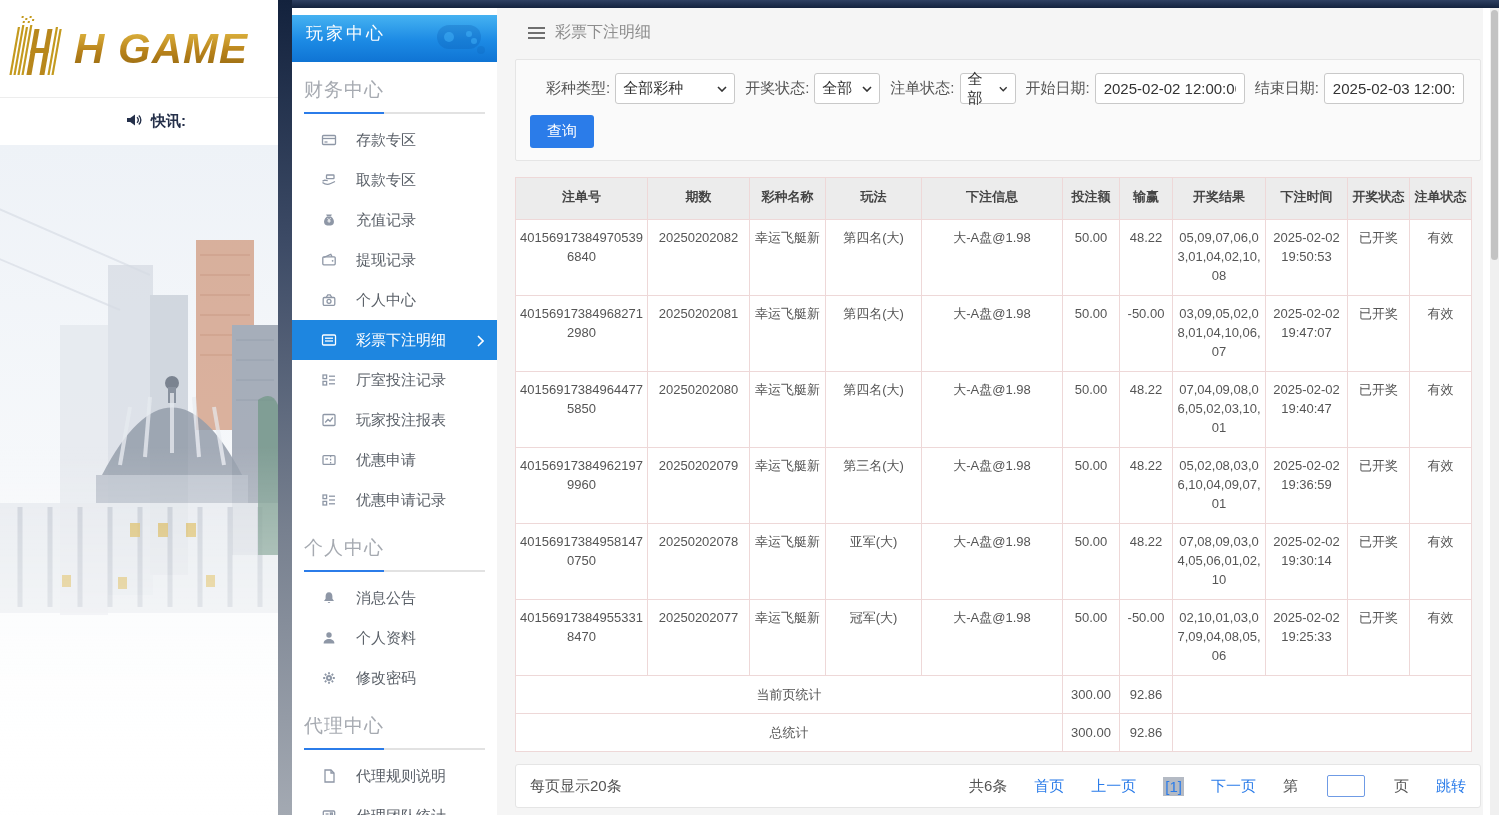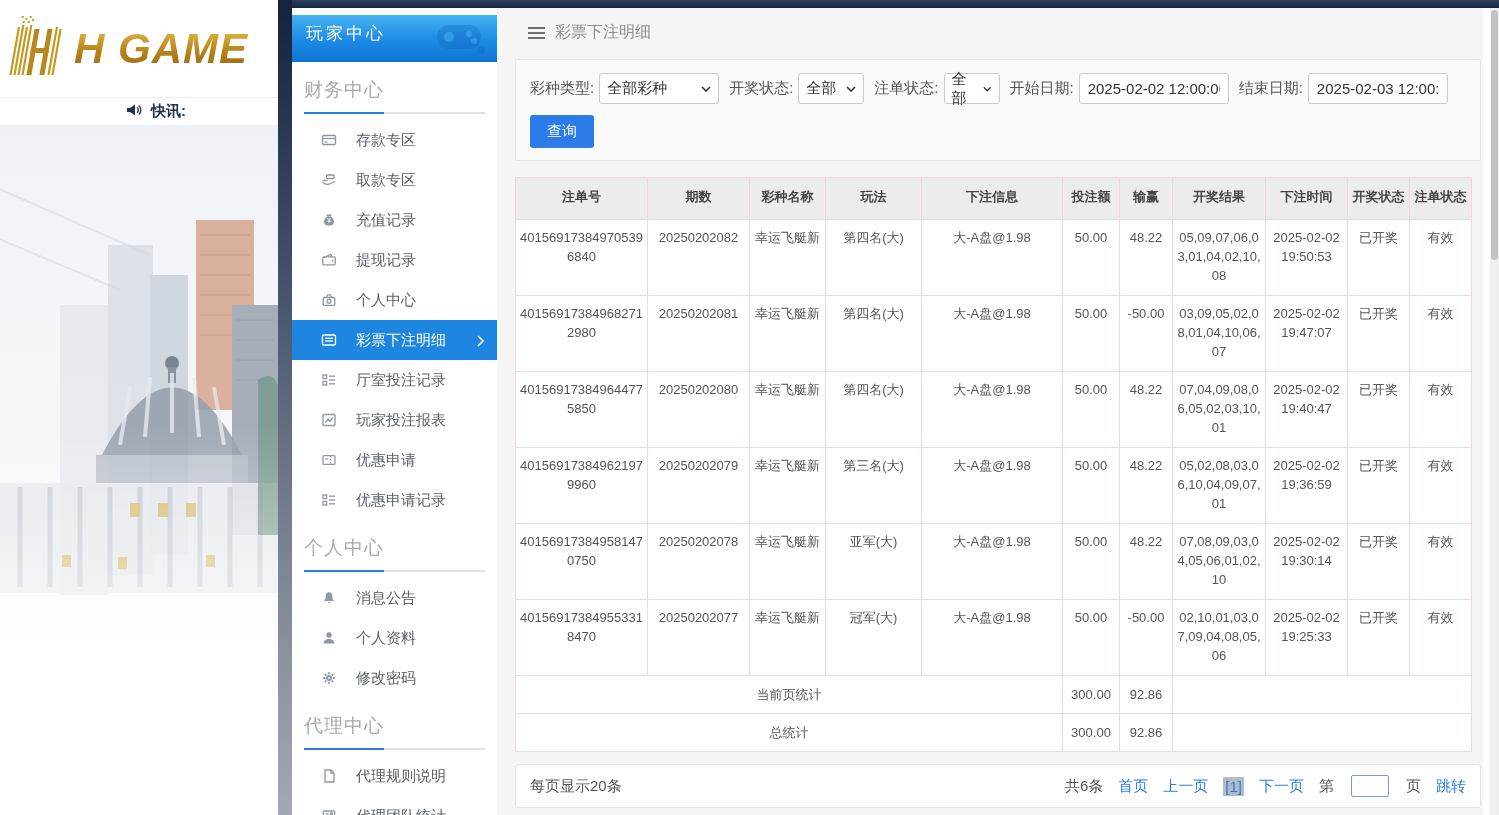--- a/index.html
+++ b/index.html
@@ -6,21 +6,21 @@
   html,body { width:1499px; height:815px; overflow:hidden; background:#fff;
     font-family:"Liberation Sans","DejaVu Sans",sans-serif; }
 
   
   .left-zone { position:absolute; left:0; top:0; width:278px; height:815px; background:#fff; }
   .logo-row { height:97px; display:flex; align-items:center; padding-left:8px; }
   .logo-text { font-size:42px; font-weight:900; font-style:italic; letter-spacing:1px;
     color:#c49a1e;
     background:linear-gradient(180deg,#e8c24a 0%,#b8821a 55%,#8f6510 100%);
     -webkit-background-clip:text; background-clip:text; -webkit-text-fill-color:transparent; }
-  .news-row { height:28px; border-top:1px solid #ededed; display:flex; align-items:center;
+  .news-row { height:48px; border-top:1px solid #ededed; display:flex; align-items:center;
     padding-left:125px; gap:8px; font-size:15px; color:#25304a; font-weight:bold; background:#fff; }
   .city-wrap { height:682px; overflow:hidden; }
 
   
   .top-navy { position:absolute; left:278px; top:0; width:1221px; height:8px;
     background:linear-gradient(180deg,#2e4062,#13223d); }
   .side-band { position:absolute; left:278px; top:0; width:14px; height:815px;
     background:linear-gradient(180deg,#13223d 0%,#3d4b66 30%,#77808f 65%,#a3a9b2 100%); }
 
   
@@ -45,42 +45,42 @@
   .main { position:absolute; left:497px; top:8px; width:986px; height:807px; background:#f5f5f5; }
   .main-header { margin:14px 0 0 31px; display:flex; align-items:center; gap:10px;
     color:#8d8d8d; font-size:16px; }
   .burger { display:inline-flex; flex-direction:column; gap:3px; }
   .burger i { width:17px; height:2px; background:#6f6f6f; }
 
   .filter-card { margin:16px 0 0 18px; width:966px; background:#fafafa; border:1px solid #e5e5e5;
     border-radius:2px; padding:13px 14px 12px 14px; }
   .filter-row { display:flex; align-items:center; flex-wrap:wrap; font-size:15px; color:#555; }
   .filter-row .lbl { margin:0 5px 0 10px; }
-  .filter-row .lbl:first-child { margin-left:0; }
+  .filter-row .lbl:first-child { margin-left:16px; }
   .fake-select { height:31px; background:#fff; border:1px solid #c9c9c9; border-radius:3px;
     display:inline-flex; align-items:center; justify-content:space-between; padding:0 7px;
     color:#333; cursor:pointer; }
   .fake-select svg { margin-left:6px; }
   .date-input { height:31px; border:1px solid #c9c9c9; border-radius:3px; padding:0 8px;
     font-size:15px; color:#333; font-family:inherit; background:#fff; }
   .btn-query { margin-top:11px; background:#2b7ce9; color:#fff; border:none; border-radius:3px;
     font-size:15px; padding:7px 17px; cursor:pointer; font-family:inherit; }
 
   table.bets { margin:16px 0 0 18px; width:956px; border-collapse:collapse; background:#fff;
     table-layout:fixed; font-size:13px; color:#555; }
   table.bets th, table.bets td { border:1px solid #eed8d8; text-align:center;
     padding:8px 3px 4px 3px; word-break:break-all; line-height:19px; }
   table.bets th { background:#ececec; color:#454545; font-weight:bold; height:42px; padding-top:0; vertical-align:middle; }
   table.bets td.cell { height:76px; vertical-align:top; }
   table.bets tr.sum td { height:38px; vertical-align:middle; padding:4px 3px; }
 
   .pagi-card { margin:12px 0 0 18px; width:966px; height:44px; background:#fff; border:1px solid #e5e5e5;
     border-radius:3px; display:flex; align-items:center; justify-content:space-between;
     padding:0 14px; font-size:15px; color:#555; }
-  .pagi-right { display:flex; align-items:center; gap:15px; }
+  .pagi-right { display:flex; align-items:center; gap:27px; }
   .pagi-right a { color:#2b7ce9; text-decoration:none; cursor:pointer; }
   .page-cur { background:#b4bac4; color:#2b7ce9; padding:1px 2px; }
   .jump-input { width:38px; height:22px; border:1px solid #6f9be5; border-radius:2px; margin:0 2px; }
 
   .scrollbar { position:absolute; right:0; top:8px; width:9px; height:807px; background:#f0f0f0; }
   .scroll-thumb { width:7px; margin:2px auto 0; height:250px; background:#c3c3c3; border-radius:4px; }
 </style>
 </head>
 <body>
 

